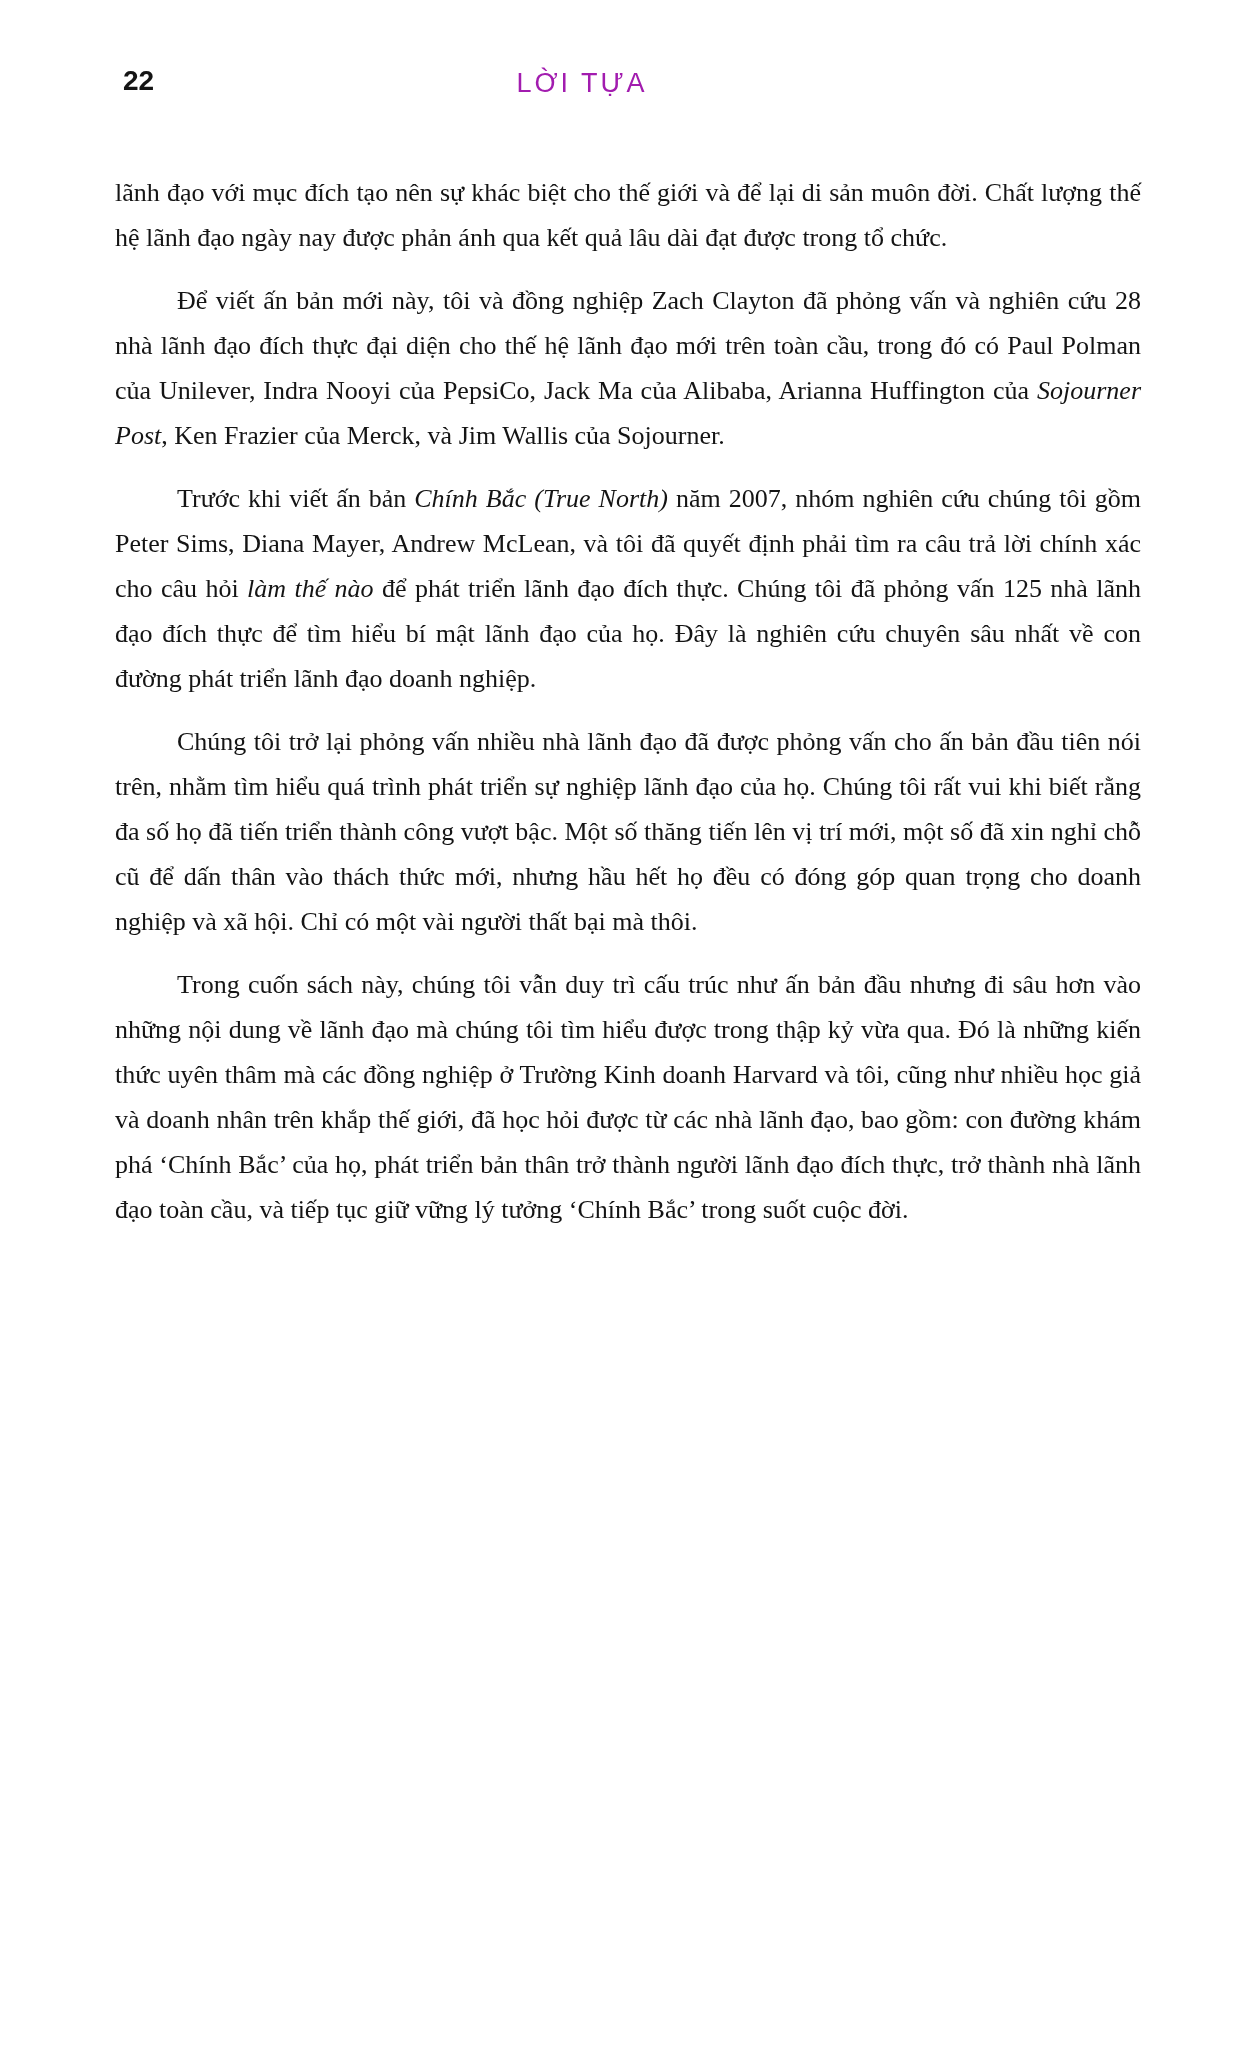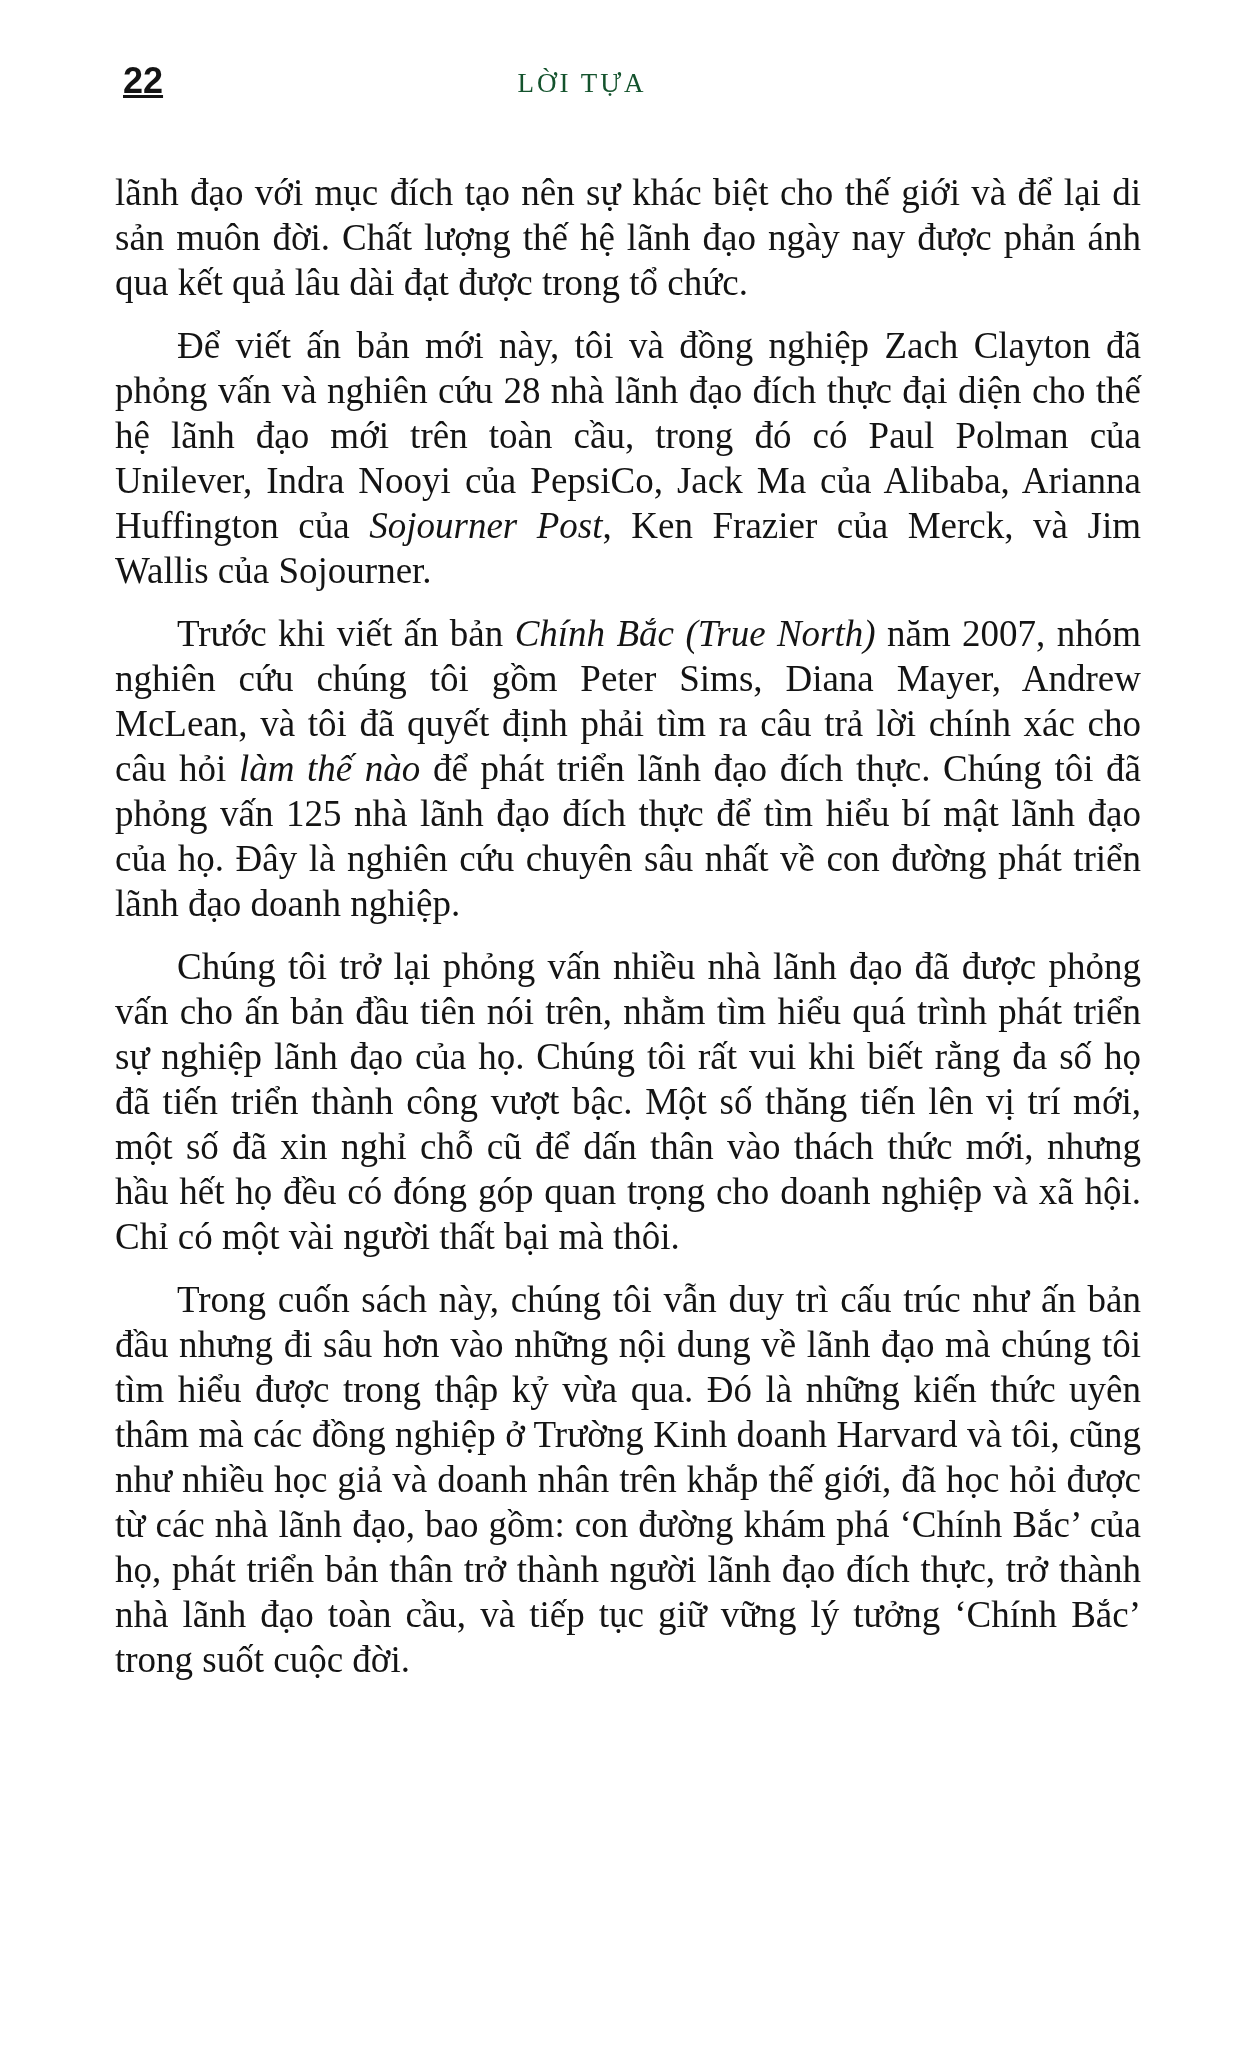--- a/index.html
+++ b/index.html
@@ -24,43 +24,42 @@
     left: 115px;
     width: 1026px;
     height: 44px;
   }
   .page-number {
     position: absolute;
     left: 8px;
     top: 2px;
     font-family: "Liberation Sans", sans-serif;
     font-weight: 700;
-    font-size: 36px;
+    font-size: 28px;
     line-height: 38px;
     color: #141414;
-    text-decoration: underline;
   }
   .head-title {
     position: absolute;
     left: 0;
     right: 92px;
     top: 8px;
     text-align: center;
-    font-family: Liberation Serif, serif;
+    font-family: Liberation Sans, sans-serif;
     font-size: 27px;
     line-height: 30px;
     letter-spacing: 3px;
-    color: #14532d;
+    color: #a21caf;
   }
   .body-text {
     position: absolute;
     top: 170px;
     left: 115px;
     width: 1026px;
-    font-size: 37px;
+    font-size: 26px;
     line-height: 45px;
     text-align: justify;
     color: #141414;
   }
   .body-text p {
     margin: 0 0 18px 0;
     text-indent: 62px;
   }
   .body-text p.no-indent {
     text-indent: 0;

